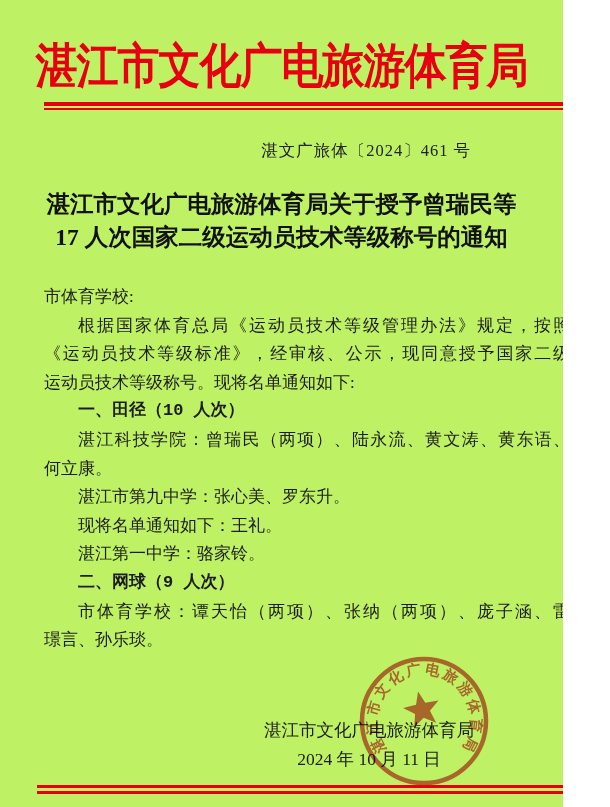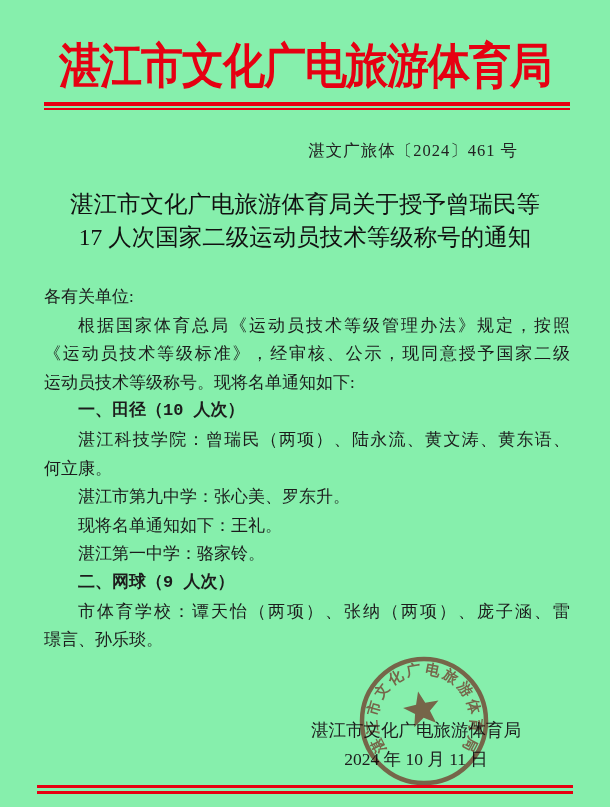--- a/index.html
+++ b/index.html
@@ -1,19 +1,19 @@
 <!DOCTYPE html>
 <html style="--header-red: #e60012;"><head>
 <meta charset="utf-8">
 <style>
   html,body{margin:0;padding:0;background:#ffffff;}
   .page{
     position:relative;
-    width:610px;height:807px;
-    background:#86efac;
+    width:563px;height:807px;
+    background:#bef264;
     overflow:hidden;
     font-family:"Liberation Serif","DejaVu Serif",serif;
     color:#1a1a1a;
   }
   
   .agency-header{
     position:absolute;top:34px;left:0;right:0;
     text-align:center;
     font-size:42px;font-weight:700;
     letter-spacing:-1px;
@@ -38,21 +38,21 @@
     position:absolute;top:140px;left:8px;right:92px;
     text-align:right;
     font-size:16.5px;letter-spacing:1px;
     color:#222;
     white-space:nowrap;
   }
   
   .notice-title{
     position:absolute;top:188px;left:20px;right:20px;
     text-align:center;
-    font-size:23.5px;font-weight:400;
+    font-size:23.5px;font-weight:700;
     line-height:33px;color:#111;
   }
   
   .body-text{
     position:absolute;top:283px;left:44px;width:526px;
     font-size:17px;line-height:28.6px;color:#1c1c1c;
   }
   .body-text .line{width:526px;}
   .indent{text-indent:2em;}
   .just{text-align:justify;text-align-last:justify;}
@@ -91,21 +91,21 @@
   </div>
 
   <div class="doc-number">湛文广旅体〔2024〕461 号</div>
 
   <div class="notice-title">
     <div>湛江市文化广电旅游体育局关于授予曾瑞民等</div>
     <div>17 人次国家二级运动员技术等级称号的通知</div>
   </div>
 
   <div class="body-text">
-    <div class="line">各有关单位:</div>
+    <div class="line">市体育学校:</div>
 
     <div class="line indent just">根据国家体育总局《运动员技术等级管理办法》规定，按照</div>
     <div class="line just">《运动员技术等级标准》，经审核、公示，现同意授予国家二级</div>
     <div class="line">运动员技术等级称号。现将名单通知如下:</div>
 
     <div class="line indent heading">一、田径（10 人次）</div>
     <div class="line indent just">湛江科技学院：曾瑞民（两项）、陆永流、黄文涛、黄东语、</div>
     <div class="line">何立康。</div>
     <div class="line indent">湛江市第九中学：张心美、罗东升。</div>
     <div class="line indent">现将名单通知如下：王礼。</div>

